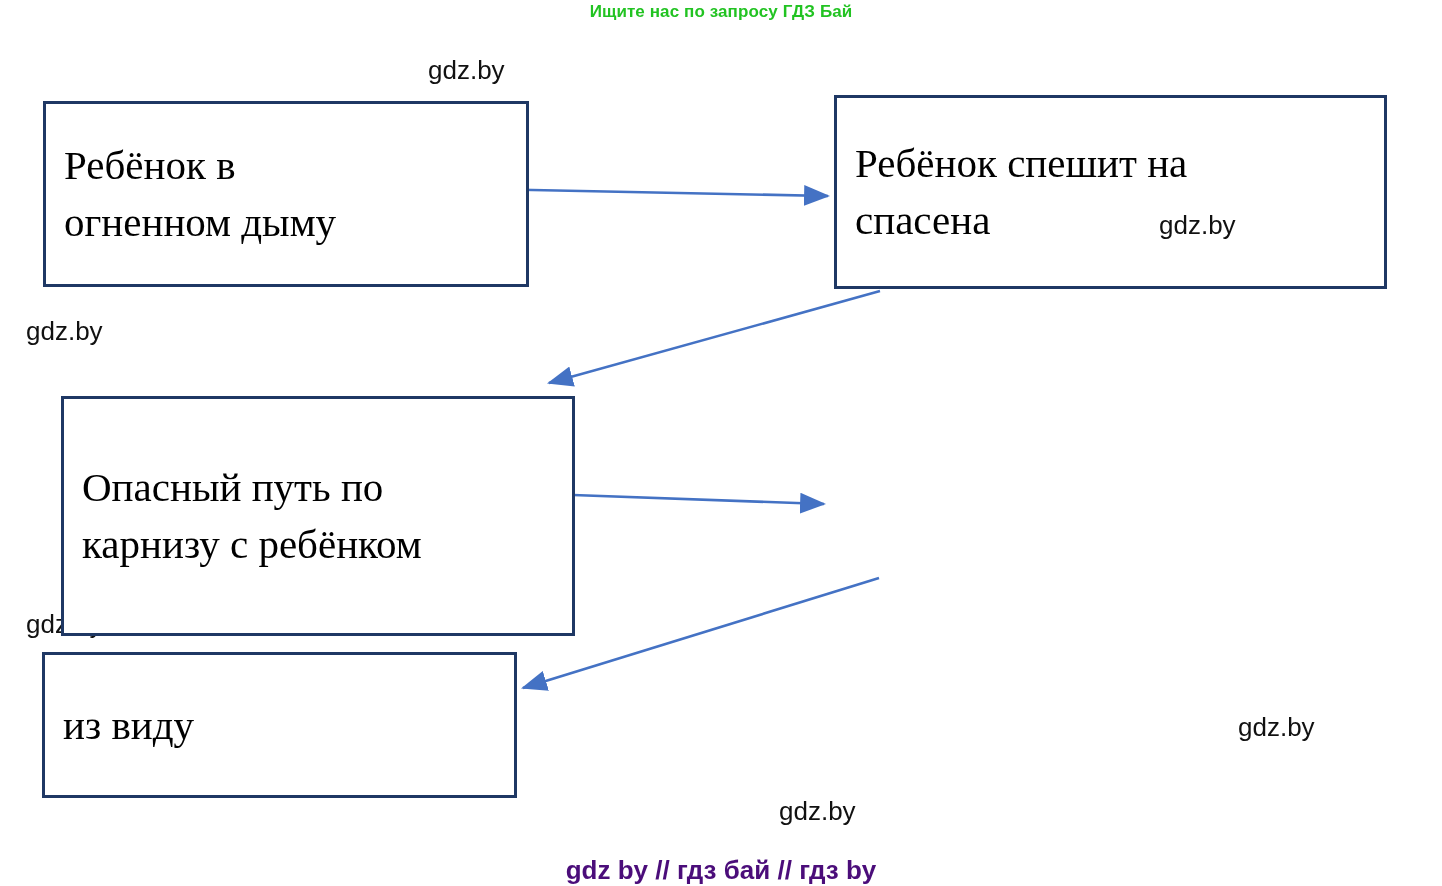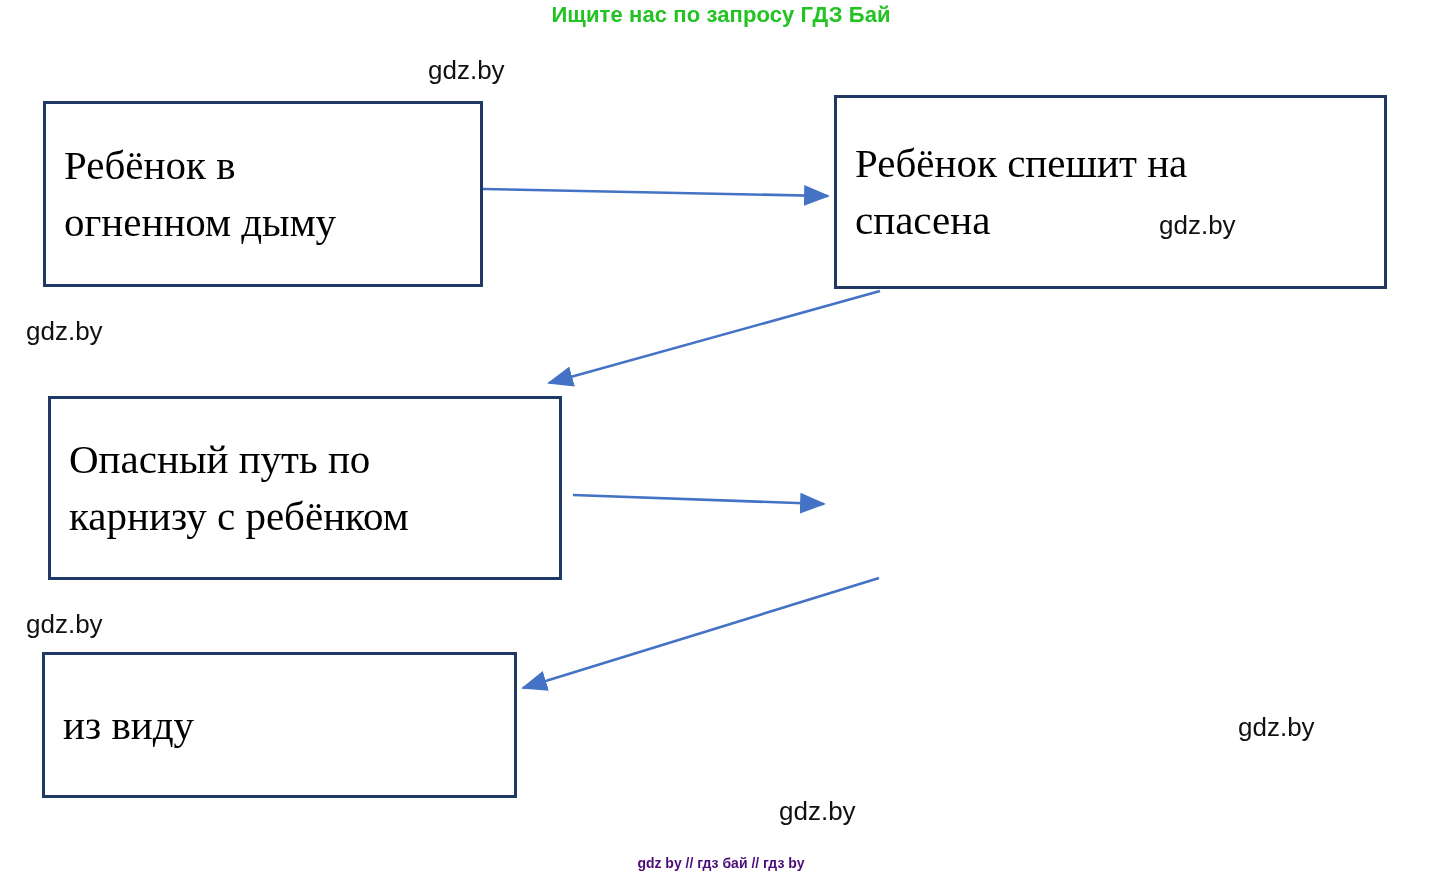--- a/index.html
+++ b/index.html
@@ -23,34 +23,34 @@
   }
 
   
   .header-note {
     position: absolute;
     top: 2px;
     left: 0;
     width: 1442px;
     text-align: center;
     font-family: "Liberation Sans", sans-serif;
-    font-size: 22px;
+    font-size: 17px;
     font-weight: bold;
     color: #22c322;
     letter-spacing: .1px;
     white-space: nowrap;
   }
   .footer-note {
     position: absolute;
     top: 855px;
     left: 0;
     width: 1442px;
     text-align: center;
     font-family: "Liberation Sans", sans-serif;
-    font-size: 14px;
+    font-size: 26px;
     font-weight: bold;
     color: #4b0d7a;
     white-space: nowrap;
   }
 
   
   .wm {
     position: absolute;
     font-family: "Liberation Sans", sans-serif;
     font-size: 26px;
@@ -122,32 +122,32 @@
 
     <line x1="483" y1="189" x2="828" y2="196" stroke="#4472c4" stroke-width="2.6" marker-end="url(#ah)"></line>
 
     <line x1="880" y1="291" x2="549" y2="383" stroke="#4472c4" stroke-width="2.6" marker-end="url(#ah)"></line>
 
     <line x1="573" y1="495" x2="824" y2="504" stroke="#4472c4" stroke-width="2.6" marker-end="url(#ah)"></line>
 
     <line x1="879" y1="578" x2="523" y2="688" stroke="#4472c4" stroke-width="2.6" marker-end="url(#ah)"></line>
   </svg>
 
-  <div class="flow-box" style="left:43px; top:101px; width:440px; height:186px;">
+  <div class="flow-box" style="left:43px; top:101px; width:486px; height:186px;">
     <div class="line">Ребёнок в</div>
     <div class="line">огненном дыму</div>
   </div>
 
   <div class="flow-box" style="left:834px; top:95px; width:553px; height:194px;">
     <div class="line">Ребёнок спешит на</div>
     <div class="line">спасена</div>
     <div class="box-inner-wm" style="left:322px; top:110px;">gdz.by</div>
   </div>
 
-  <div class="flow-box" style="left:48px; top:396px; width:514px; height:184px;">
+  <div class="flow-box" style="left:61px; top:396px; width:514px; height:240px;">
     <div class="line">Опасный путь по</div>
     <div class="line">карнизу с ребёнком</div>
   </div>
 
 
   <div class="flow-box" style="left:42px; top:652px; width:475px; height:146px;">
     <div class="line">из виду</div>
   </div>
 
   <div class="footer-note">gdz by  //  гдз бай  //  гдз by</div>

